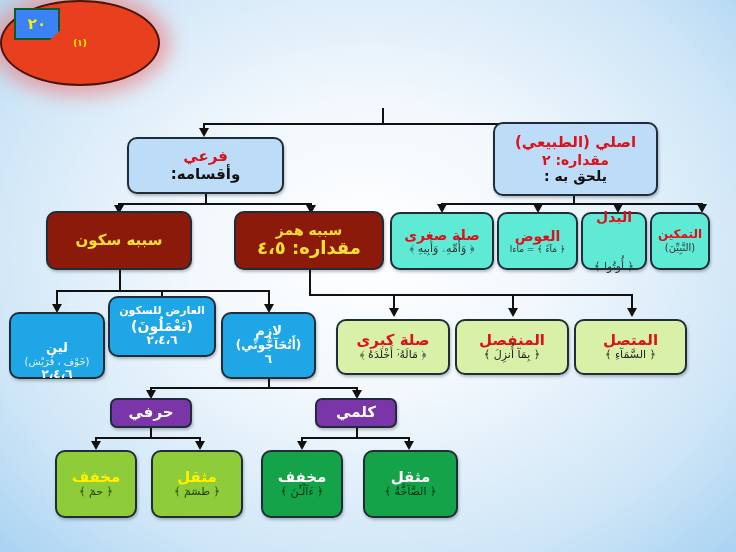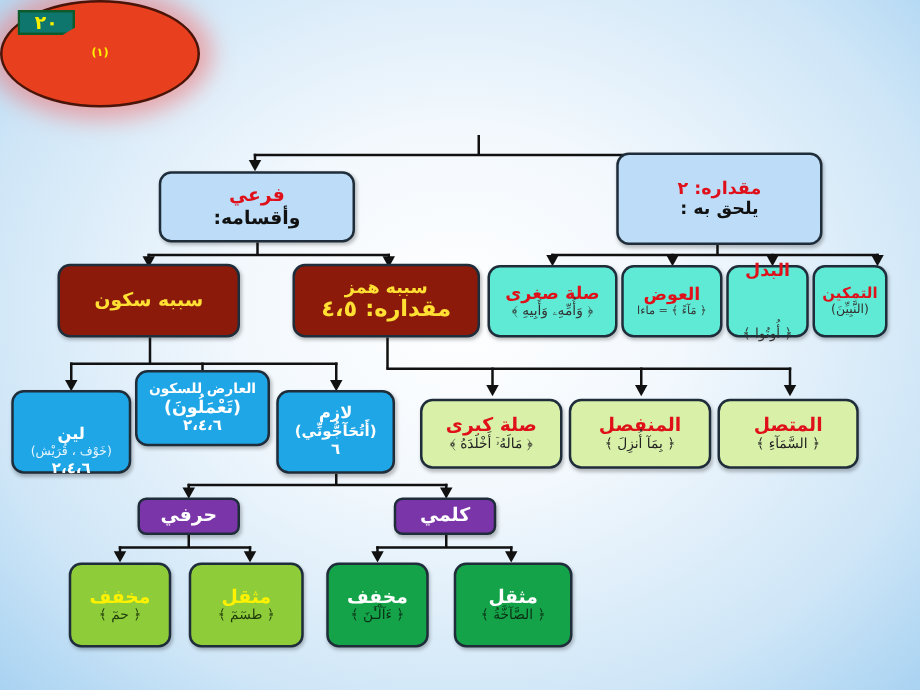--- a/index.html
+++ b/index.html
@@ -17,22 +17,22 @@
       text-align: center; direction: rtl; line-height: 1.15;
       box-shadow: 1px 2px 3px rgba(0,0,0,0.25);
     }
     .line { position: absolute; background: #111; }
     .arrow {
       position: absolute; width: 0; height: 0;
       border-left: 5px solid transparent; border-right: 5px solid transparent;
       border-top: 9px solid #111;
     }
     .page-badge {
-      left: 14px; top: 8px; width: 46px; height: 20px;
-      background: #0f766e; border: 2px solid #0d5a2a; box-sizing: border-box;
+      left: 14px; top: 8px; width: 46px; height: 32px;
+      background: #3b82f6; border: 2px solid #0d5a2a; box-sizing: border-box;
       color: #f8f000; font-weight: bold; font-size: 15px;
       display: flex; align-items: center; justify-content: center;
       clip-path: polygon(0 0, 100% 0, 100% 70%, 78% 100%, 0 100%);
     }
     .root {
       left: 303px; top: 22px; width: 160px; height: 86px; border-radius: 50%;
       background: #e8401e; border: 2px solid #4a1408; box-sizing: border-box;
       box-shadow: 0 0 18px 10px rgba(240,110,110,0.55);
       display: flex; align-items: center; justify-content: center; direction: rtl;
       color: #fff200; font-weight: bold; font-size: 26px;
@@ -65,20 +65,21 @@
 <div class="arrow" style="left:199px;top:128px;"></div>
 <div class="line" style="left:573px;top:123px;width:2px;height:8px;"></div>
 <div class="arrow" style="left:569px;top:128px;"></div>
 
 <div class="box lvl1" style="left:127px;top:137px;width:157px;height:57px;">
   <div class="red" style="font-size:15px;">فرعي</div>
   <div class="dark" style="font-size:15px;">وأقسامه:</div>
 </div>
 
 <div class="box lvl1" style="left:493px;top:122px;width:165px;height:74px;">
+  <div class="red" style="font-size:15px;">اصلي (الطبيعي)</div>
   <div class="red" style="font-size:14px;">مقداره: ٢</div>
   <div class="dark" style="font-size:14px;">يلحق به :</div>
 </div>
 
 <div class="line" style="left:205px;top:194px;width:2px;height:10px;"></div>
 <div class="line" style="left:118px;top:203px;width:194px;height:2px;"></div>
 <div class="line" style="left:118px;top:203px;width:2px;height:5px;"></div>
 <div class="arrow" style="left:114px;top:205px;"></div>
 <div class="line" style="left:310px;top:203px;width:2px;height:5px;"></div>
 <div class="arrow" style="left:306px;top:205px;"></div>

